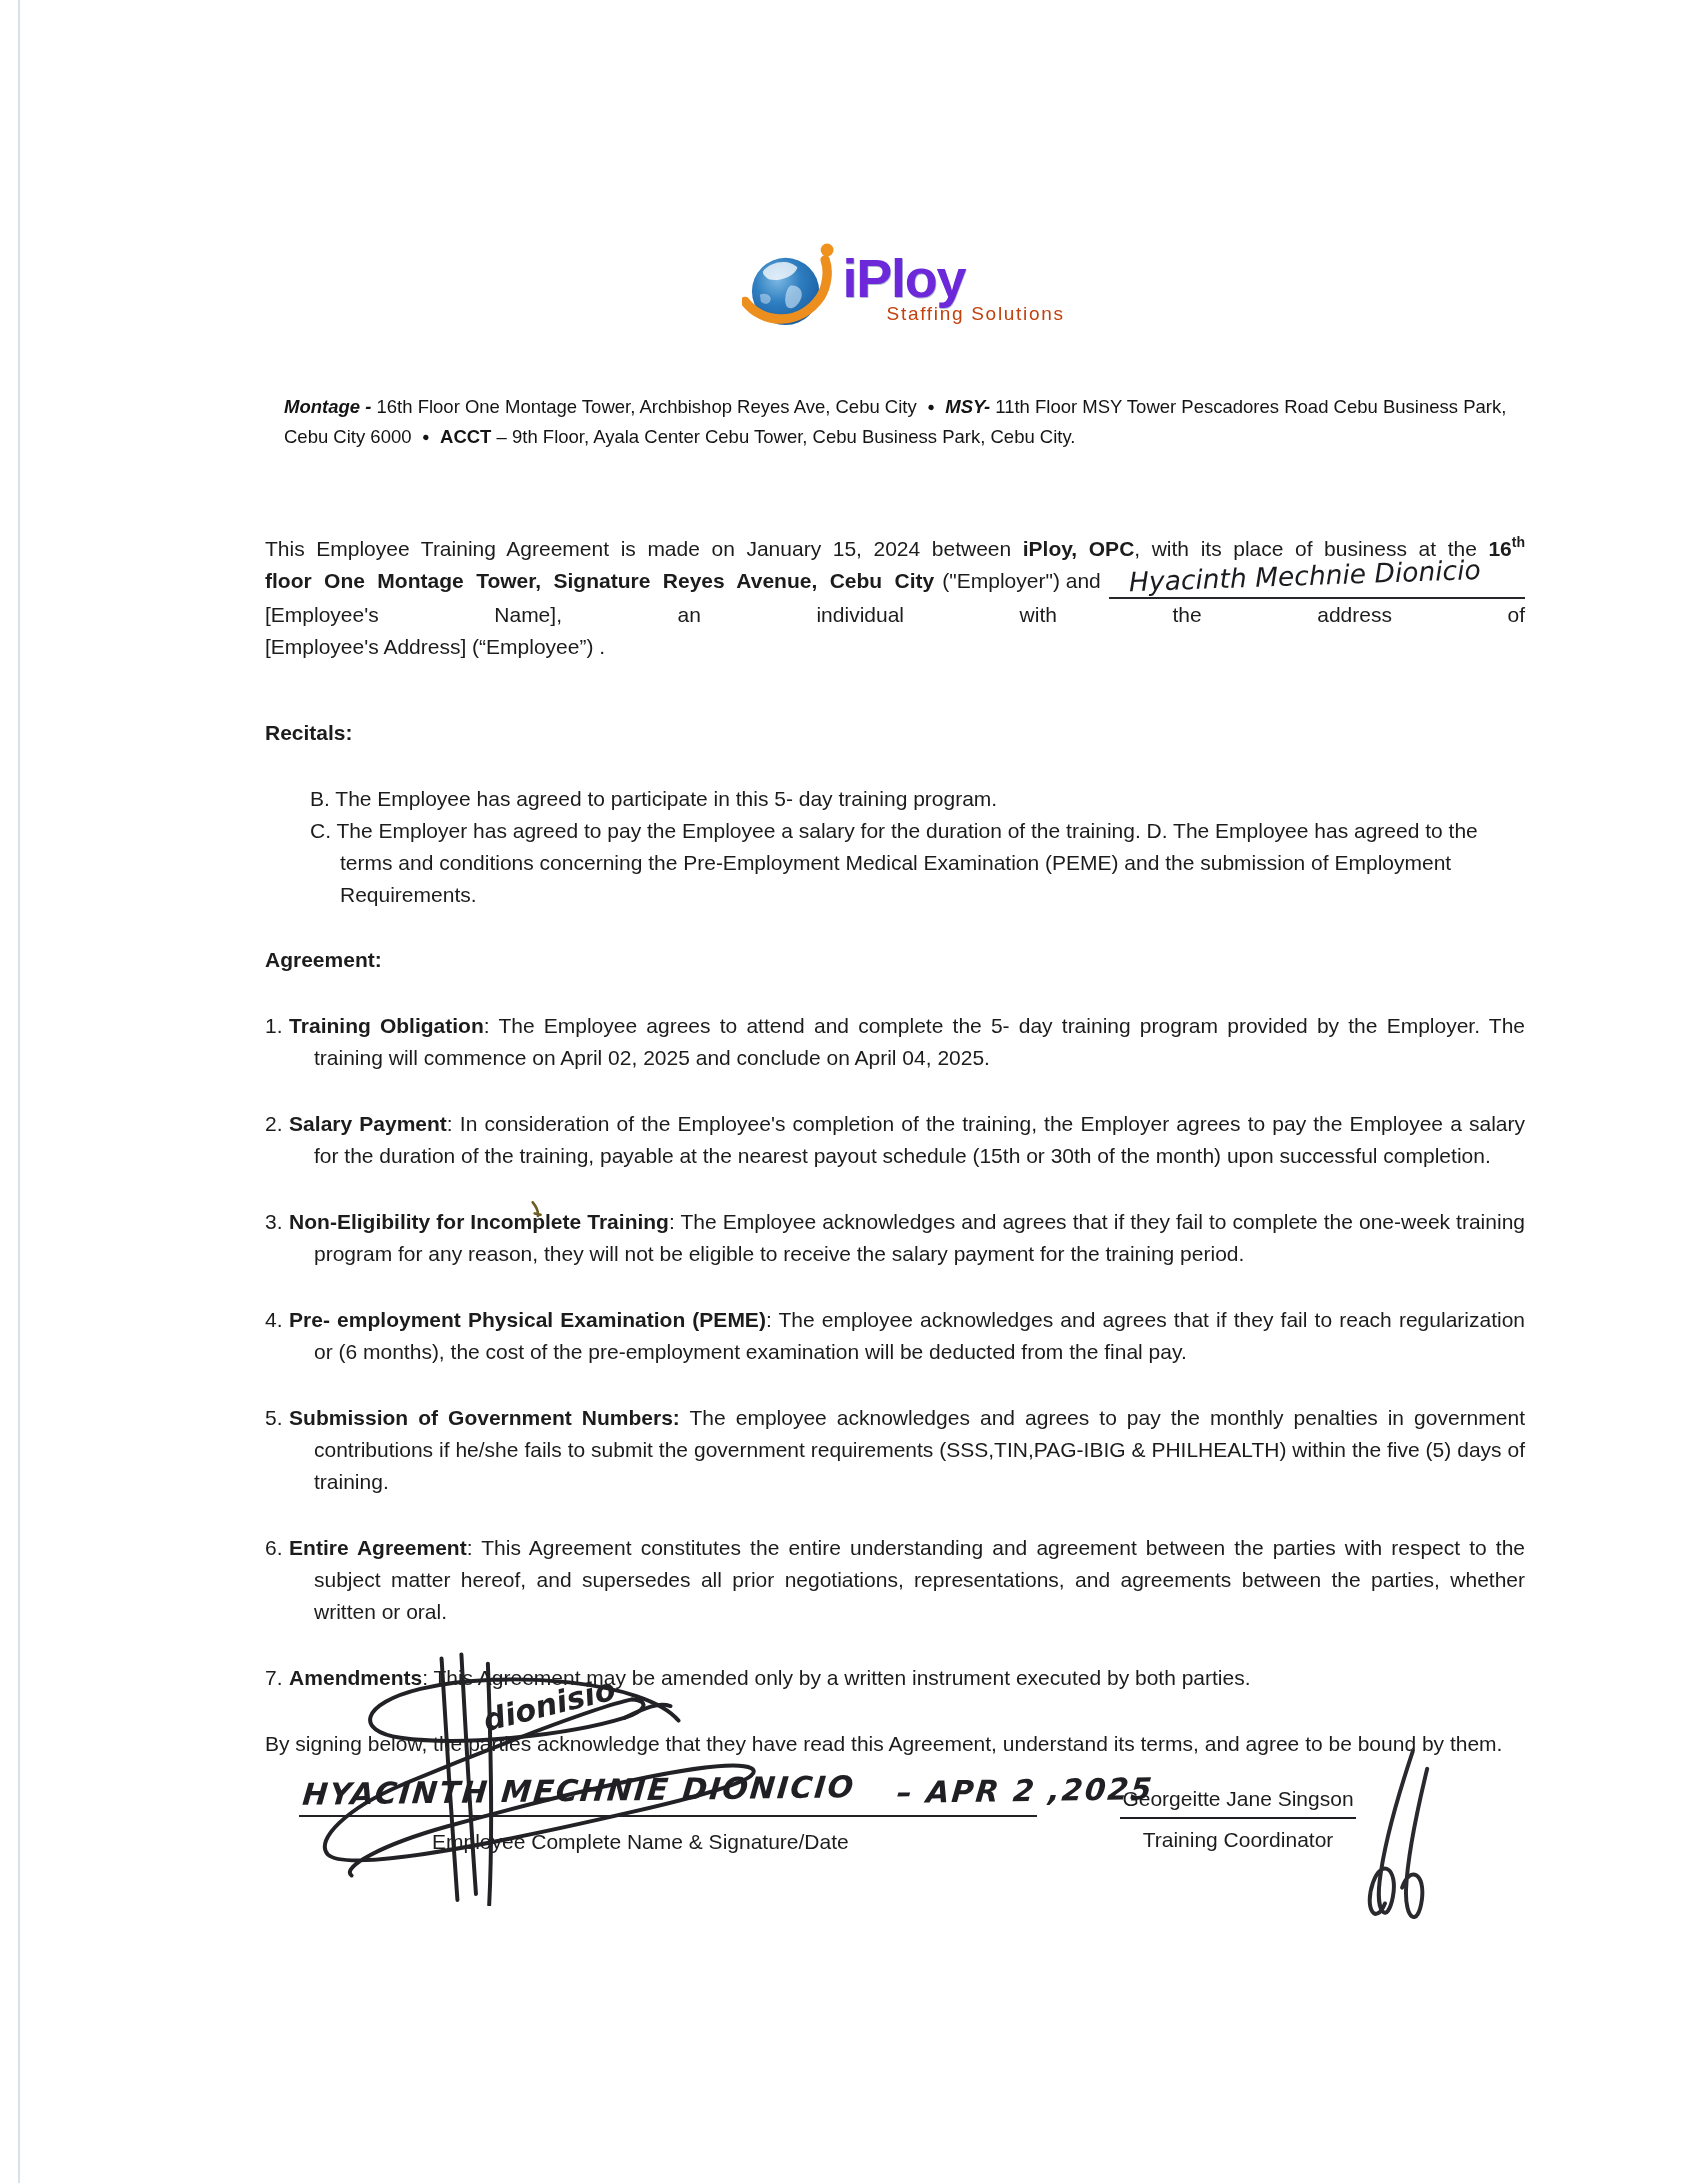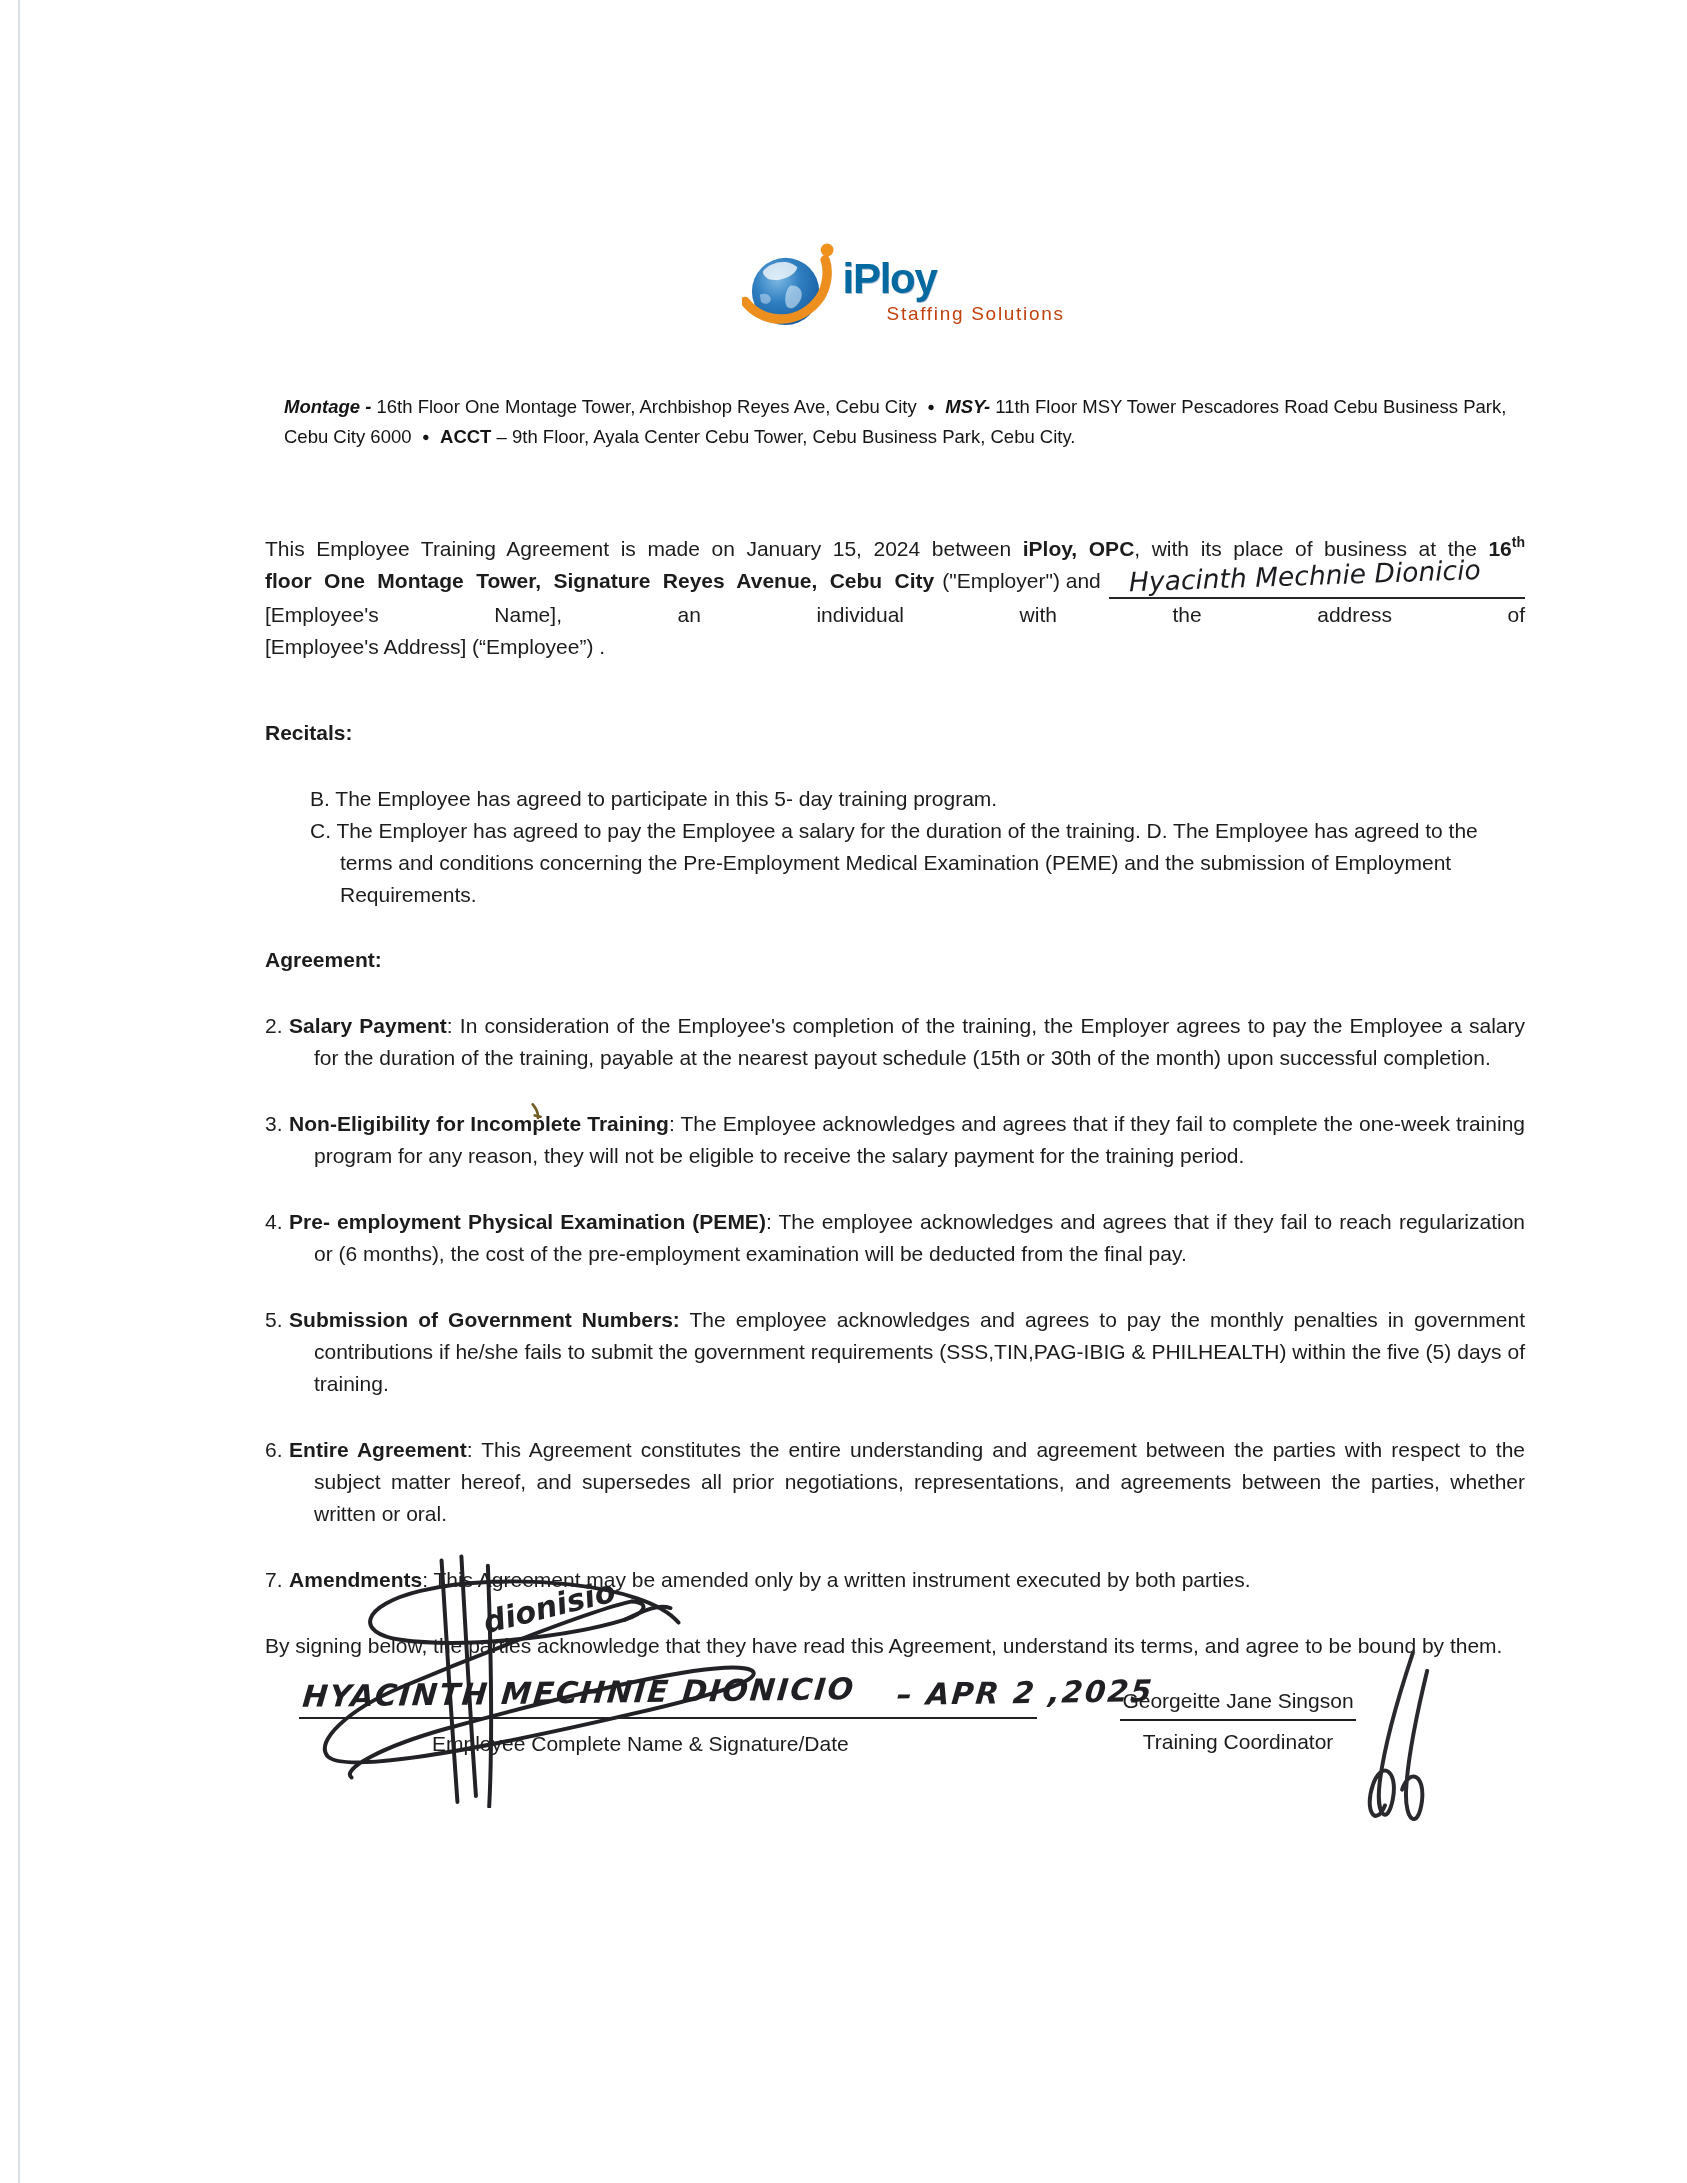--- a/index.html
+++ b/index.html
@@ -13,21 +13,21 @@
 
   
   .scan-edge-left { position:absolute; left:18px; top:0; width:2px; height:100%;
     background:#ccd6dd; opacity:.75; }
 
   
   .logo { padding-top:243px; display:flex; justify-content:center; align-items:flex-start;
     transform:translateX(60px); }
   .logo-globe { width:99px; height:91px; flex:0 0 auto; }
   .logo-text { display:flex; flex-direction:column; margin-left:1.3px; padding-top:9.3px; }
-  .brand { font-size:42px; font-weight:bold; color:#0369a1; letter-spacing:-1.3px; line-height:53px;
+  .brand { font-size:54px; font-weight:bold; color:#6d28d9; letter-spacing:-1.3px; line-height:53px;
     text-shadow:0.7px 0.7px 0 rgba(23,66,120,.35); }
   .tagline { font-size:19px; color:#c2410c; letter-spacing:1.7px; margin:-2.6px 0 0 44px; }
 
   
   .address { margin:58px 0 0 284px; width:1270px; 
     font-size:18.5px; line-height:30px; color:#141414; }
   .bi { font-weight:bold; font-style:italic; }
   .bb { font-weight:bold; }
   .bullet { font-size:12.6px; vertical-align:2px; padding:0 5.3px; }
 
@@ -129,20 +129,21 @@
 
     <h2 class="sec-h recitals-h" style="font-size:21px;">Recitals:</h2>
     <div class="recitals">
       <p class="recital"><span>B.</span> <span>The Employee has agreed to participate in this 5- day training program.</span></p>
       <p class="recital"><span>C.</span> <span>The Employer has agreed to pay the Employee a salary for the duration of the training. D. The Employee has agreed to the terms and conditions concerning the Pre-Employment Medical Examination (PEME) and the submission of Employment Requirements.</span></p>
     </div>
 
     <h2 class="sec-h agreement-h" style="font-size:21px;">Agreement:</h2>
     <div class="agr-list">
 
+      <p class="agr"><span class="num">1.</span><b class="inb">Training Obligation</b><span>: </span><span>The Employee agrees to attend and complete the 5- day training program provided by the Employer. The training will commence on April 02, 2025 and conclude on April 04, 2025.</span></p>
 
       <p class="agr"><span class="num">2.</span><b class="inb">Salary Payment</b><span>: </span><span>In consideration of the Employee's completion of the training, the Employer agrees to pay the Employee a salary for the duration of the training, payable at the nearest payout schedule (15th or 30th of the month) upon successful completion.</span><svg class="pen-mark" viewBox="0 0 18 26">
             <path d="M 4 2 C 9 8, 13 15, 12 23 M 7 19 L 16 21" stroke="#6f5d22" stroke-width="4" fill="none" stroke-linecap="round"></path>
           </svg></p>
 
       <p class="agr"><span class="num">3.</span><b class="inb">Non-Eligibility for Incomplete Training</b><span>: </span><span>The Employee acknowledges and agrees that if they fail to complete the one-week training program for any reason, they will not be eligible to receive the salary payment for the training period.</span></p>
 
       <p class="agr"><span class="num">4.</span><b class="inb">Pre- employment Physical Examination (PEME)</b><span>: </span><span>The employee acknowledges and agrees that if they fail to reach regularization or (6 months), the cost of the pre-employment examination will be deducted from the final pay.</span></p>
 
       <p class="agr"><span class="num">5.</span><b class="inb">Submission of Government Numbers:</b><span> </span><span>The employee acknowledges and agrees to pay the monthly penalties in government contributions if he/she fails to submit the government requirements (SSS,TIN,PAG-IBIG &amp; PHILHEALTH) within the five (5) days of training.</span></p>

